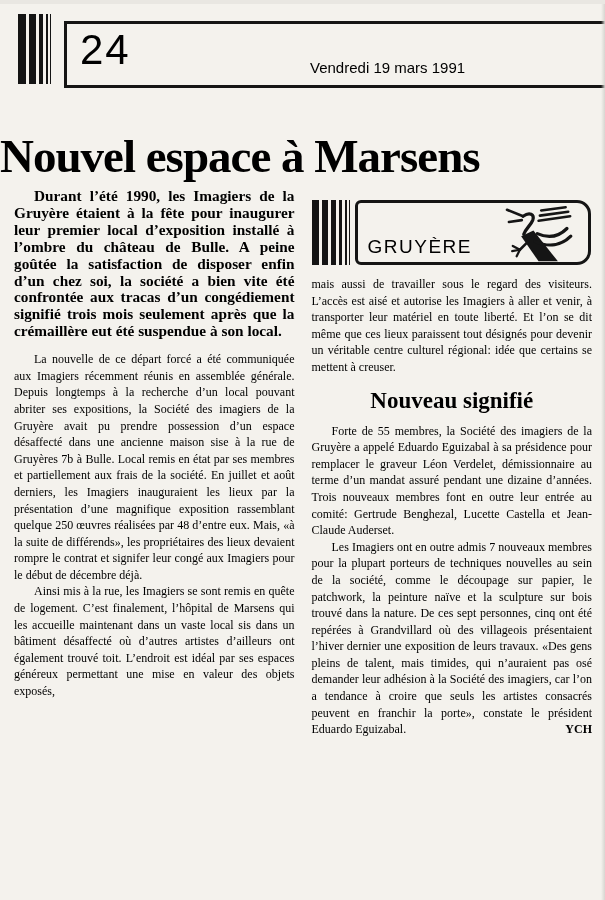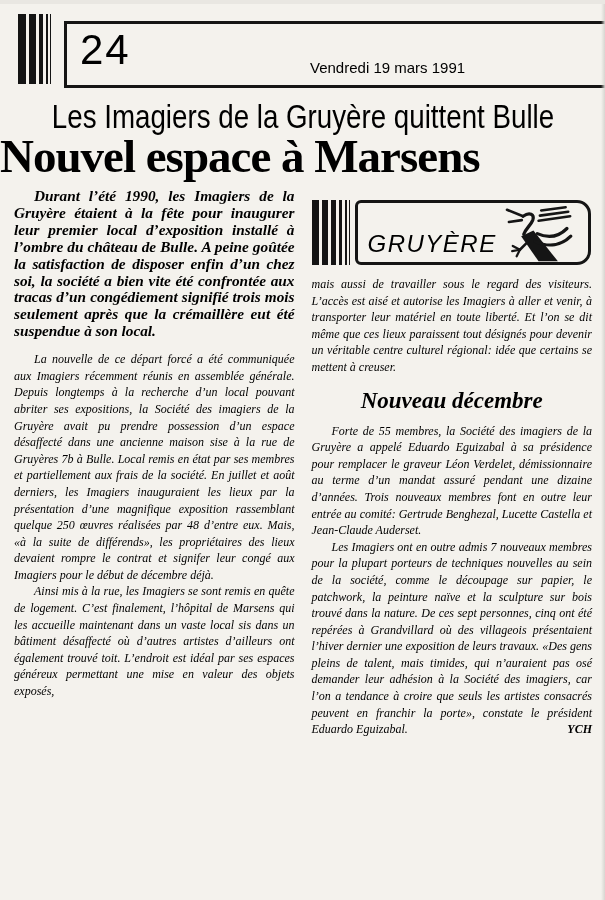--- a/index.html
+++ b/index.html
@@ -25,63 +25,60 @@
   .mast-date{position:absolute;left:243px;bottom:9px;
     font-family:"Liberation Sans",sans-serif;font-size:15px;}
   
   .kicker{position:absolute;top:94px;left:0;width:100%;text-align:center;
     font-family:"Liberation Sans",sans-serif;font-size:33px;font-weight:400;white-space:nowrap;}
   .kicker .squeeze{display:inline-block;transform:scaleX(0.84);transform-origin:center;}
   .headline{position:absolute;top:125px;left:0;width:100%;
     font-family:"Liberation Serif",serif;font-weight:700;font-size:47px;letter-spacing:-1px;white-space:nowrap;}
   
   .cols{position:absolute;top:184px;left:14px;width:578px;display:flex;gap:17px;}
-  .col{flex:1 1 0;min-width:0;font-style:italic;}
+  .col{flex:1 1 0;min-width:0;}
   p{margin:0;text-align:justify;font-size:12px;line-height:16.6px;}
   .lead{font-weight:700;font-size:15.3px;line-height:16.9px;text-indent:20px;margin-bottom:11px;}
   .indent{text-indent:20px;}
   .sect-head{text-align:center;font-weight:700;font-size:23px;line-height:26px;
     margin:12px 0 9px 0;font-family:"Liberation Serif",serif;}
   .signature{float:right;font-weight:700;}
   
   .logo-row{position:relative;height:66px;margin:12px 0 10px 0;}
   .logo-bars{position:absolute;left:0;top:0;height:65px;display:flex;}
   .logo-bars span{background:#141414;display:block;}
   .logo-bars .b1{width:7px;margin-right:3px;}
   .logo-bars .b2{width:6px;margin-right:3px;}
   .logo-bars .b3{width:5px;margin-right:3px;}
   .logo-bars .b4{width:3px;margin-right:3px;}
   .logo-bars .b5{width:2px;margin-right:2px;}
   .logo-bars .b6{width:1px;}
   .logo-box{position:absolute;left:43px;right:1px;top:0;height:59px;
     border:3px solid #151515;border-radius:6px 14px 14px 6px;overflow:hidden;}
   .logo-label{position:absolute;left:10px;bottom:4px;
-    font-family:"Liberation Sans",sans-serif;font-size:24px;font-weight:400;letter-spacing:1.5px;}
+    font-family:"Liberation Sans",sans-serif;font-size:19px;font-weight:400;letter-spacing:1.5px;}
   .logo-bird{position:absolute;right:4px;top:1px;width:96px;height:58px;}
 </style>
 </head>
 <body>
 
 <div class="page">
 
   <div class="top-bars">
     <span class="b1"></span>
       <span class="b2"></span>
       <span class="b3"></span>
       <span class="b4"></span>
       <span class="b5"></span>
   </div>
   <div class="mast-box">
     <div class="page-num">24</div>
     <div class="mast-date">Vendredi 19 mars 1991</div>
   </div>
 
-  <div class="kicker">
-    <span class="squeeze">Les Imagiers de la Gruyère quittent Bulle</span>
-  </div>
   <div class="headline">Nouvel espace à Marsens</div>
 
   <div class="cols">
 
     <div class="col">
       <p class="lead">Durant l’été 1990, les Imagiers de la Gruyère étaient à la fête pour inaugurer leur premier local d’exposition installé à l’ombre du château de Bulle. A peine goûtée la satisfaction de disposer enfin d’un chez soi, la société a bien vite été confrontée aux tracas d’un congédiement signifié trois mois seulement après que la crémaillère eut été suspendue à son local.</p>
       <p class="indent">La nouvelle de ce départ forcé a été communiquée aux Imagiers récemment réunis en assemblée générale. Depuis longtemps à la recherche d’un local pouvant abriter ses expositions, la Société des imagiers de la Gruyère avait pu prendre possession d’un espace désaffecté dans une ancienne maison sise à la rue de Gruyères 7b à Bulle. Local remis en état par ses membres et partiellement aux frais de la société. En juillet et août derniers, les Imagiers inauguraient les lieux par la présentation d’une magnifique exposition rassemblant quelque 250 œuvres réalisées par 48 d’entre eux. Mais, «à la suite de différends», les propriétaires des lieux devaient rompre le contrat et signifer leur congé aux Imagiers pour le début de décembre déjà.</p>
       <p class="indent">Ainsi mis à la rue, les Imagiers se sont remis en quête de logement. C’est finalement, l’hôpital de Marsens qui les accueille maintenant dans un vaste local sis dans un bâtiment désaffecté où d’autres artistes d’ailleurs ont également trouvé toit. L’endroit est idéal par ses espaces généreux permettant une mise en valeur des objets exposés,</p>
     </div>
 
@@ -116,21 +113,21 @@
 
             <path d="M48,58 L35,71" stroke-width="4"></path>
             <path d="M35,71 L24,65" stroke-width="3.5"></path>
             <path d="M35,71 L23,73" stroke-width="3.5"></path>
             <path d="M35,71 L30,81" stroke-width="3.5"></path>
           </svg>
         </div>
       </div>
 
       <p>mais aussi de travailler sous le regard des visiteurs. L’accès est aisé et autorise les Imagiers à aller et venir, à transporter leur matériel en toute liberté. Et l’on se dit même que ces lieux paraissent tout désignés pour devenir un véritable centre culturel régional: idée que certains se mettent à creuser.</p>
-      <div class="sect-head">Nouveau décembre</div>
+      <div class="sect-head">Nouveau signifié</div>
       <p class="indent">Forte de 55 membres, la Société des imagiers de la Gruyère a appelé Eduardo Eguizabal à sa présidence pour remplacer le graveur Léon Verdelet, démissionnaire au terme d’un mandat assuré pendant une dizaine d’années. Trois nouveaux membres font en outre leur entrée au comité: Gertrude Benghezal, Lucette Castella et Jean-Claude Auderset.</p>
       <p class="indent">
         <span>Les Imagiers ont en outre admis 7 nouveaux membres pour la plupart porteurs de techniques nouvelles au sein de la société, comme le découpage sur papier, le patchwork, la peinture naïve et la sculpture sur bois trouvé dans la nature. De ces sept personnes, cinq ont été repérées à Grandvillard où des villageois présentaient l’hiver dernier une exposition de leurs travaux. «Des gens pleins de talent, mais timides, qui n’auraient pas osé demander leur adhésion à la Société des imagiers, car l’on a tendance à croire que seuls les artistes consacrés peuvent en franchir la porte», constate le président Eduardo Eguizabal.</span>
         <span class="signature">YCH</span>
       </p>
     </div>
 
   </div>
 
   <div class="scan-edge"></div>

